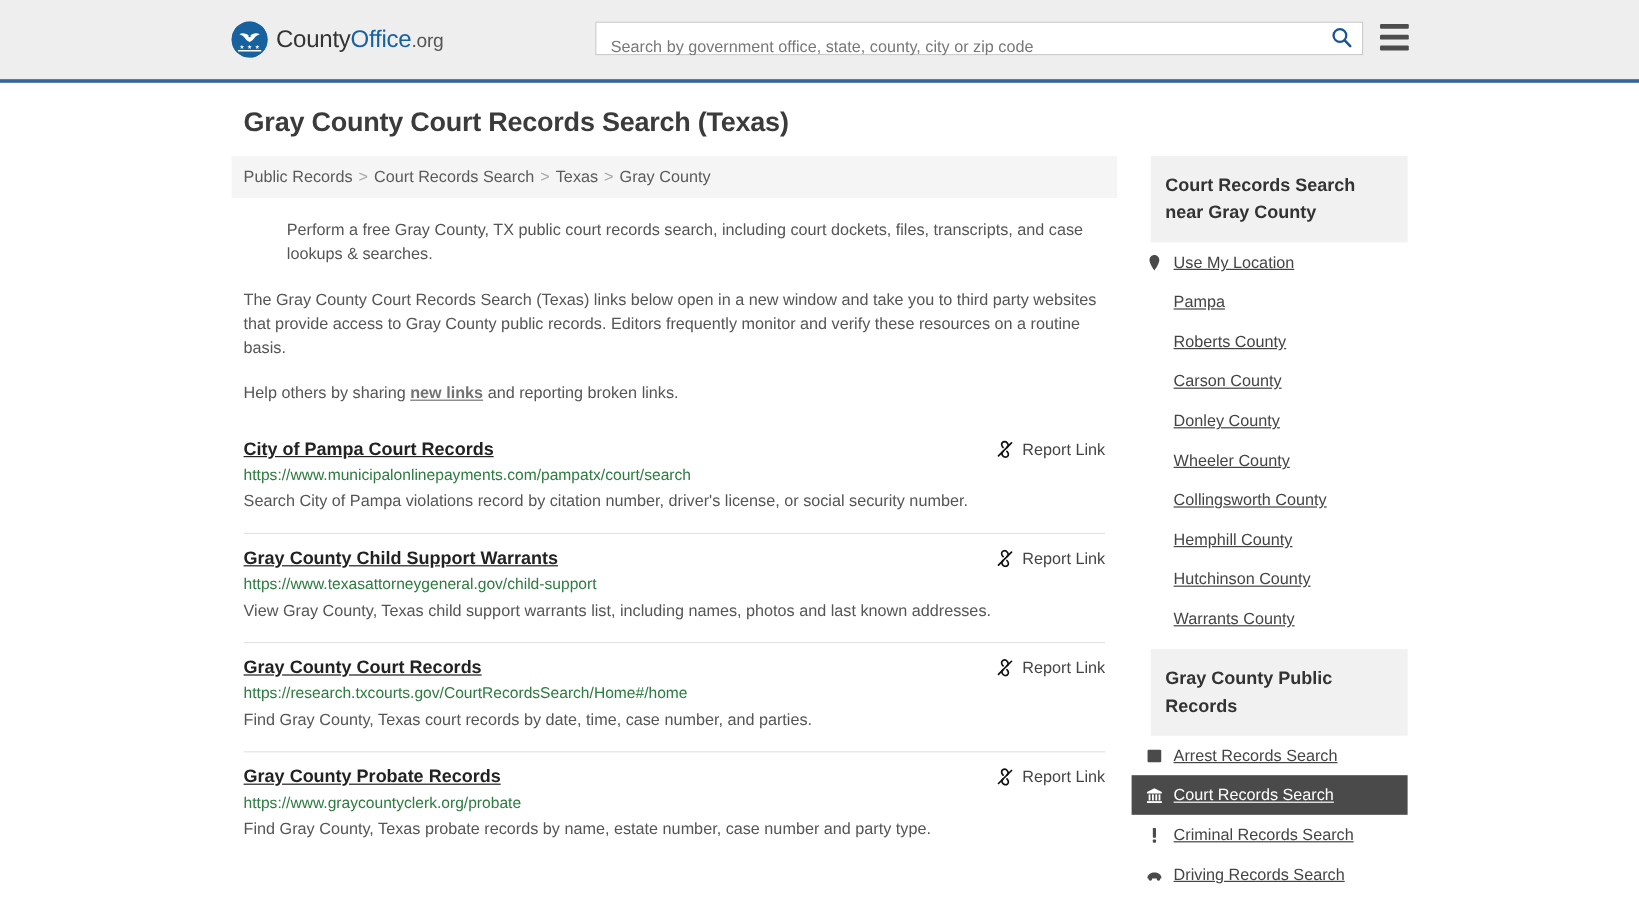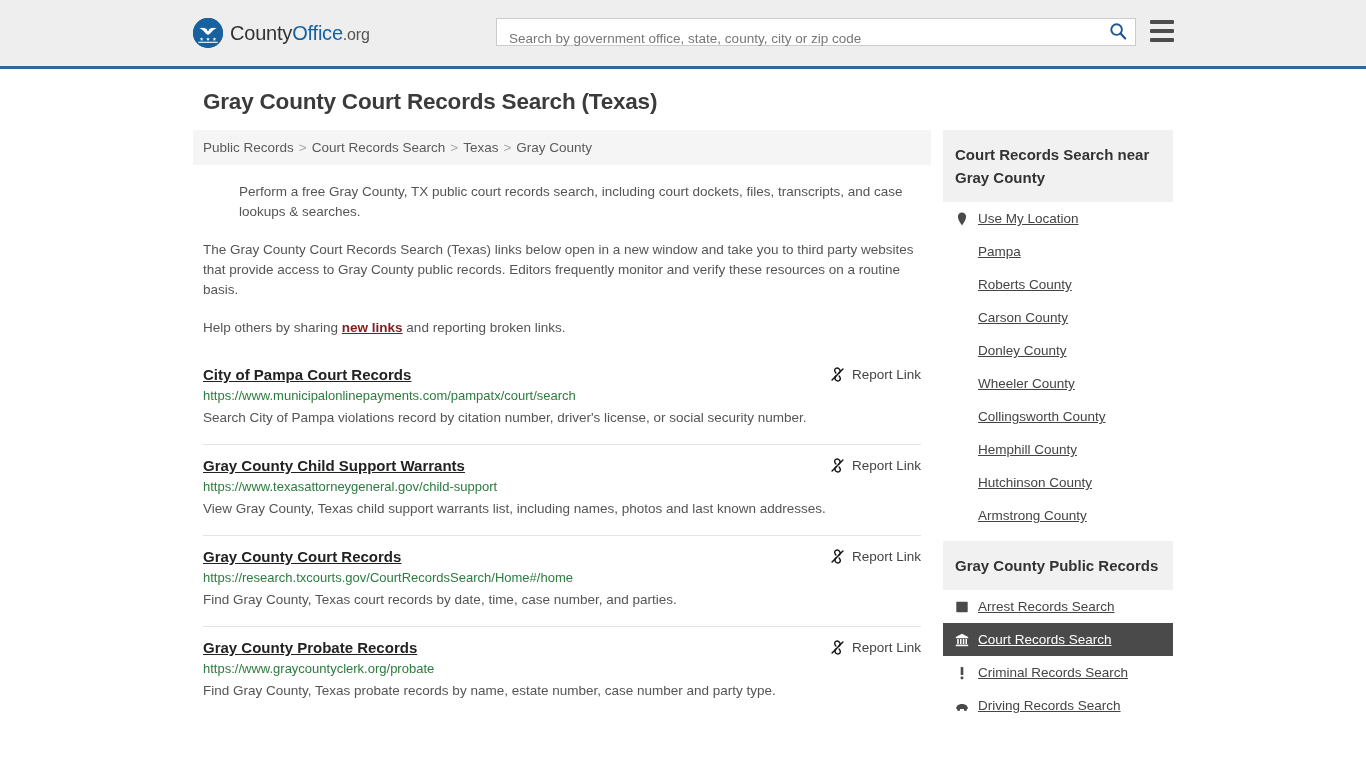--- a/index.html
+++ b/index.html
@@ -115,21 +115,21 @@
 
   
   .intro { padding: 0 10px; }
   .intro p {
     font-size: 13.5px;
     color: #555555;
     line-height: 20px;
     margin: 18px 0 0 0;
   }
   .intro p:first-child { margin-top: 17px; margin-left: 36px; }
-  .intro a { color: #7f1d1d; text-decoration: underline; font-weight: bold; }
+  .intro a { color: #737373; text-decoration: underline; font-weight: bold; }
 
   
   .results { margin-top: 18px; padding: 0 10px; }
   .result {
     border-top: 1px solid #e4e4e4;
     padding: 12px 0 13px 0;
   }
   .result:first-child { border-top: none; padding-top: 10px; }
   .result-head {
     display: flex;
@@ -168,20 +168,21 @@
 
   
   .panel { margin-bottom: 9px; }
   .panel-head {
     background: #f1f1f1;
     padding: 13px 12px;
     font-size: 15px;
     font-weight: bold;
     color: #333333;
     line-height: 23px;
+    margin-left: 16px;
   }
   .panel-list { padding: 0; margin: 0; list-style: none; }
   .panel-list li { }
   .panel-list a {
     display: flex;
     align-items: center;
     gap: 9px;
     padding: 9px 12px;
     font-size: 13.5px;
     color: #444444;
@@ -386,21 +387,21 @@
             </li>
             <li>
               <a href="#">
                 <span class="ico"></span>
                 <span class="lbl">Hutchinson County</span>
               </a>
             </li>
             <li>
               <a href="#">
                 <span class="ico"></span>
-                <span class="lbl">Armstrong County</span>
+                <span class="lbl">Warrants County</span>
               </a>
             </li>
           </ul>
       </section>
 
       <section class="panel">
         <div class="panel-head">Gray County Public Records</div>
         <ul class="panel-list" id="public-records-list">
             <li>
               <a href="#">

